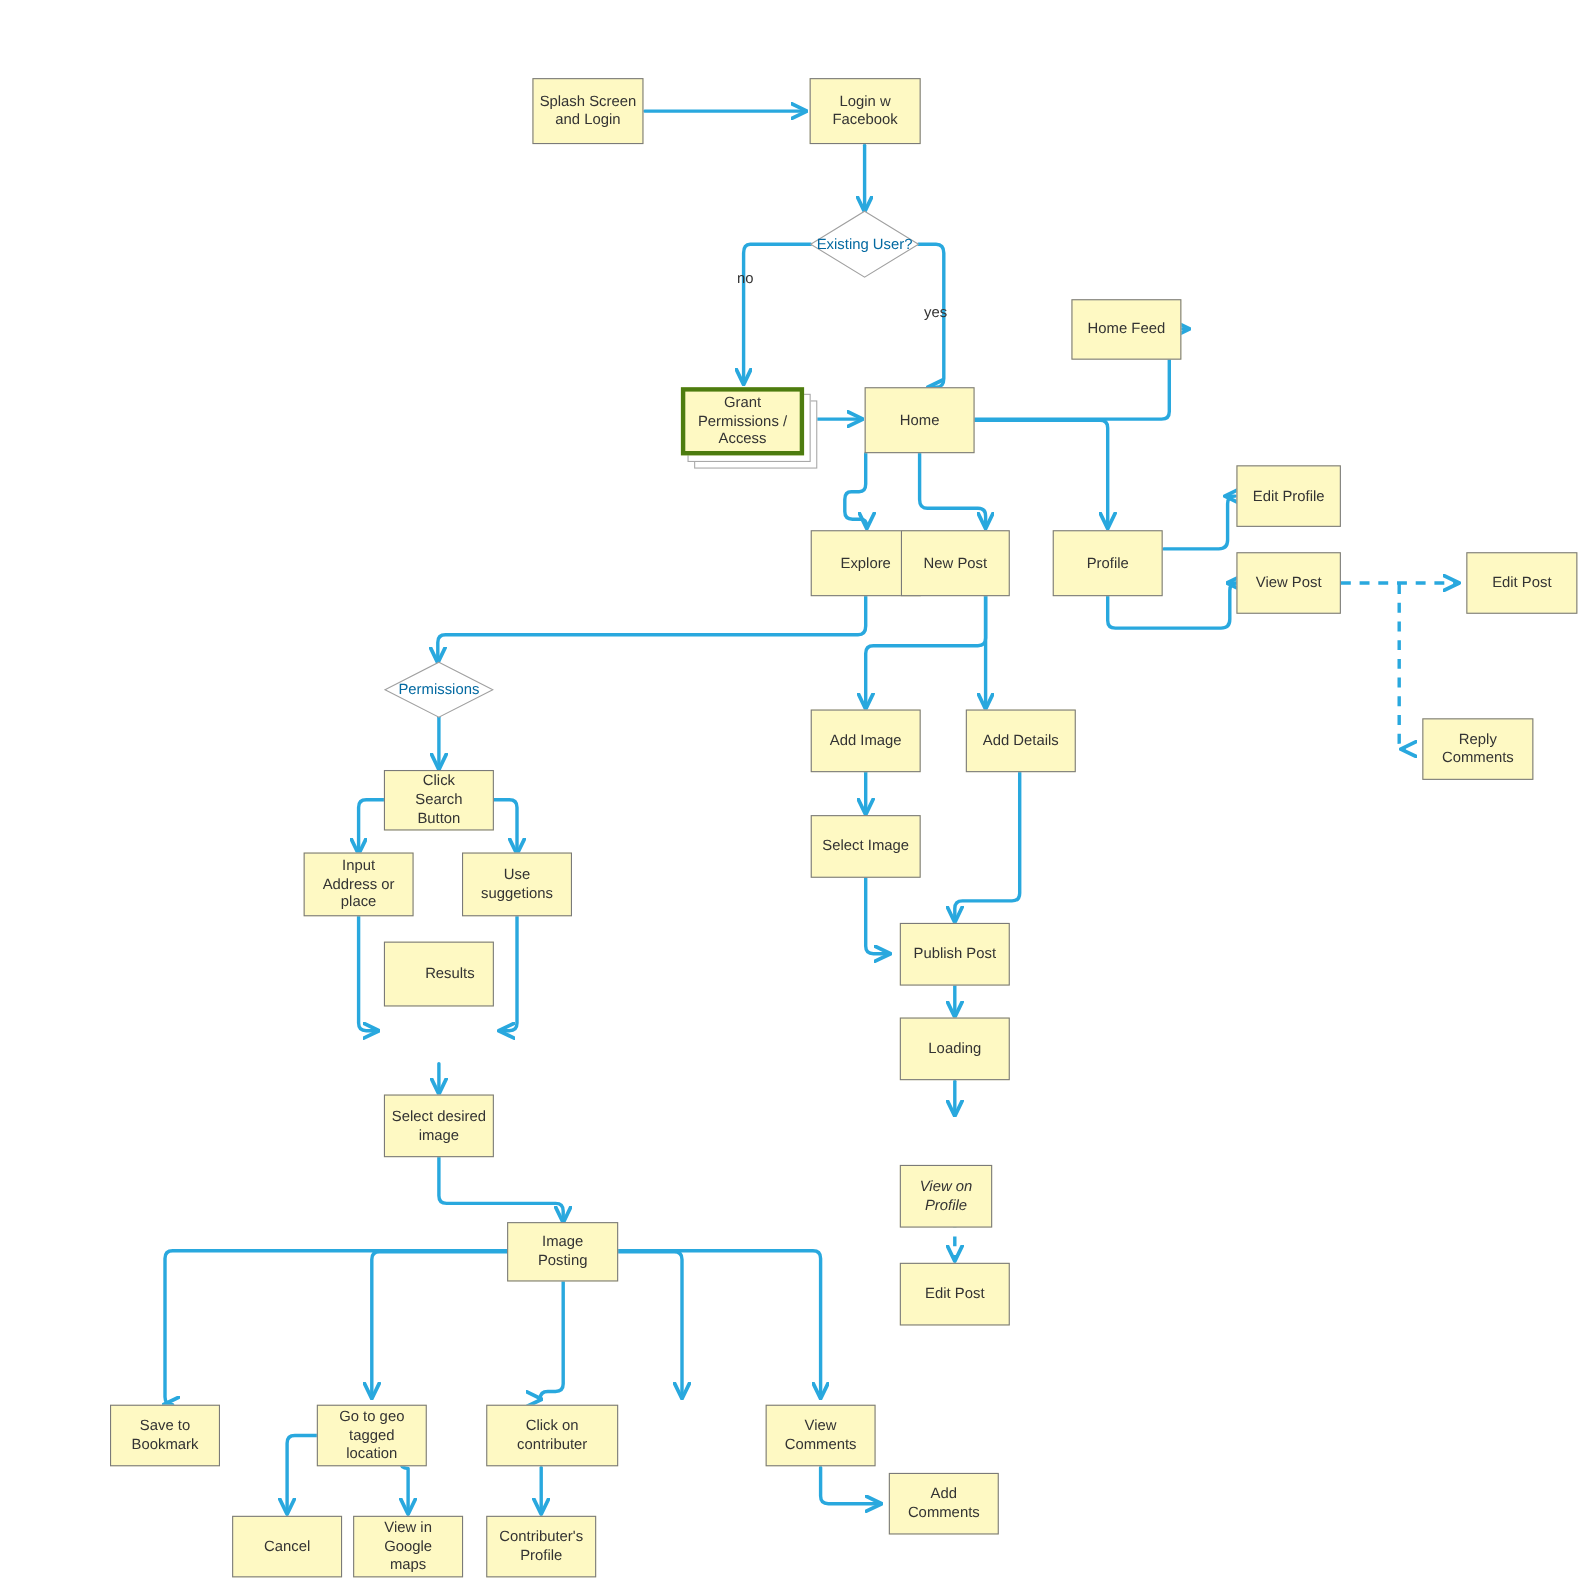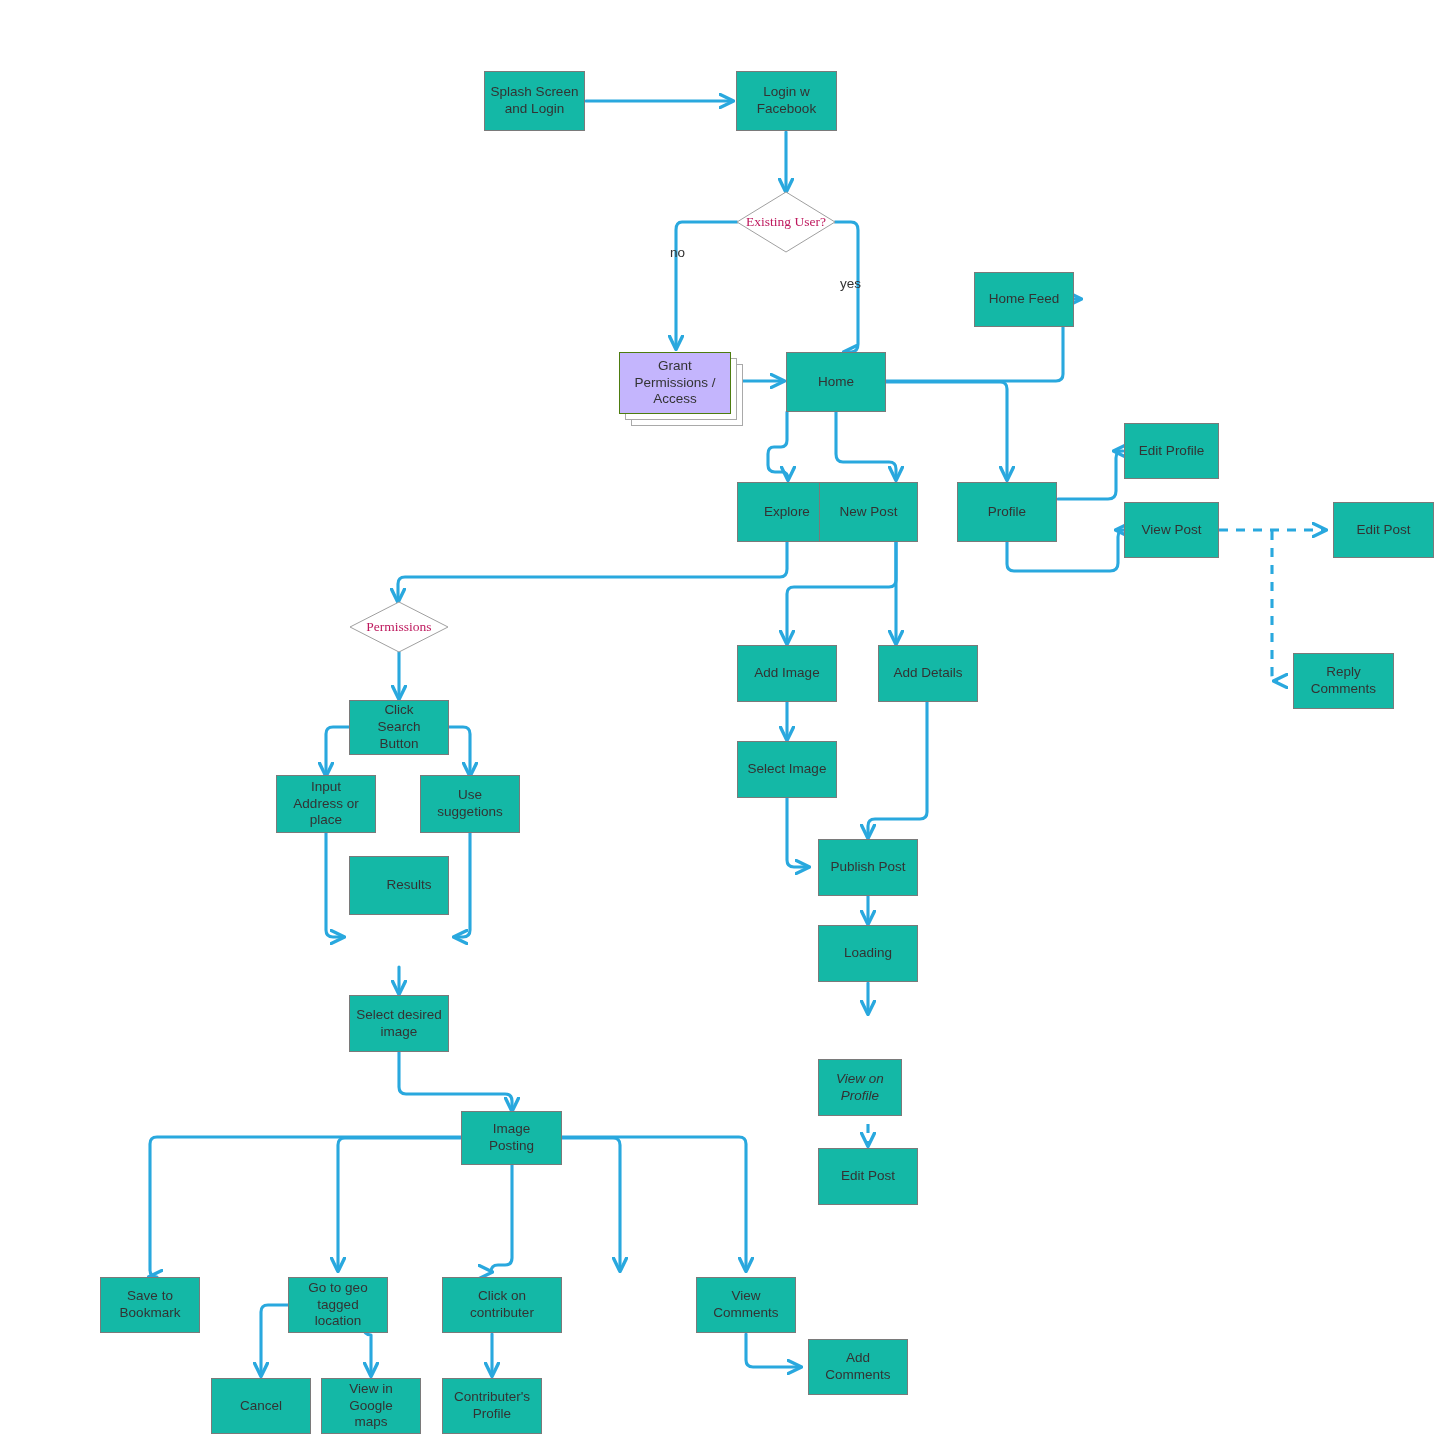--- a/index.html
+++ b/index.html
@@ -1,31 +1,31 @@
 <!DOCTYPE html>
 <html><head>
 <meta charset="utf-8">
 <style>
   html,body{margin:0;padding:0;background:#ffffff;}
   body{font-family:"Liberation Sans","DejaVu Sans",sans-serif;}
   #canvas{position:relative;width:1436px;height:1436px;background:#ffffff;overflow:hidden;}
   svg#wires{position:absolute;left:0;top:0;width:1436px;height:1436px;pointer-events:none;}
-  .node{position:absolute;box-sizing:border-box;background:#14b8a6;border:1px solid #7a7a7a;
+  .node{position:absolute;box-sizing:border-box;background:#fef9c3;border:1px solid #7a7a7a;
         display:flex;align-items:center;justify-content:center;text-align:center;
         color:#333333;font-size:13.5px;line-height:1.25;padding:2px 4px;}
   .node span{display:block;white-space:pre-line;}
   .stacked{position:absolute;}
   .stacked .sheet{position:absolute;box-sizing:border-box;background:#ffffff;border:1px solid #a9a9a9;}
-  .stacked .front{position:absolute;box-sizing:border-box;background:#c4b5fd;border:1px solid #4d7c0f;
+  .stacked .front{position:absolute;box-sizing:border-box;background:#fef9c3;border:4px solid #4d7c0f;
         display:flex;align-items:center;justify-content:center;text-align:center;
         color:#333333;font-size:13.5px;line-height:1.25;}
   .diamond{position:absolute;}
   .diamond .dlabel{position:absolute;left:0;top:0;width:100%;height:100%;
         display:flex;align-items:center;justify-content:center;text-align:center;
-        color:#be185d;font-size:13.5px;line-height:1.25;font-family:Liberation Serif, serif;}
+        color:#0369a1;font-size:13.5px;line-height:1.25;}
   .edgelabel{position:absolute;color:#333333;font-size:13.5px;}
 </style>
 </head>
 <body>
 
 <div id="canvas">
 
   <svg id="wires" viewBox="0 0 1436 1436" xmlns="http://www.w3.org/2000/svg">
     <defs>
       <marker id="ah" viewBox="0 0 10 10" refX="8.2" refY="5" markerWidth="5.2" markerHeight="5.2" orient="auto-start-reverse">

